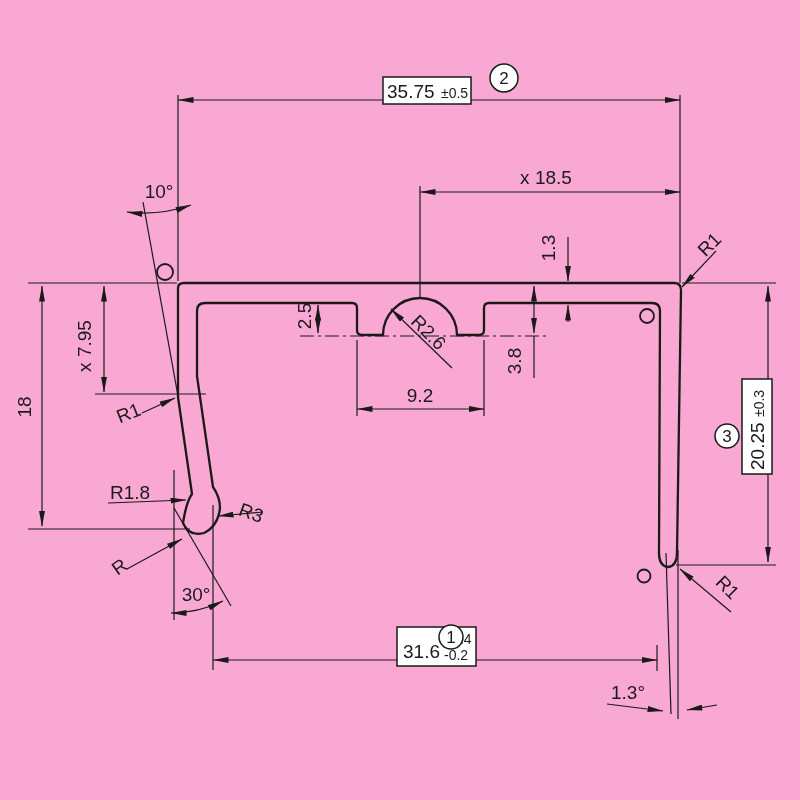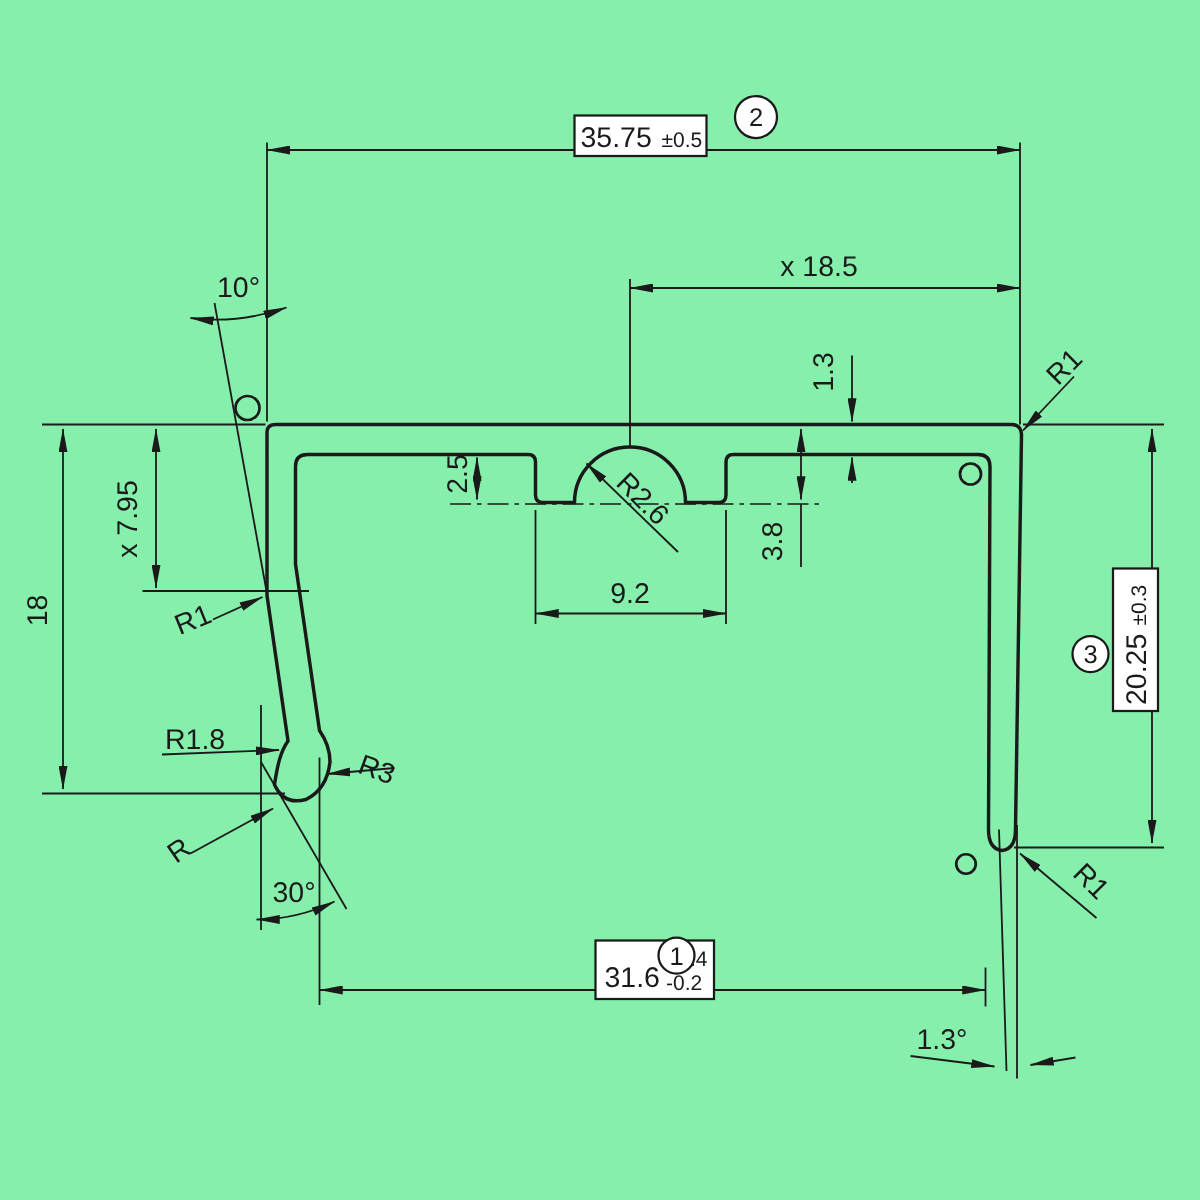--- a/index.html
+++ b/index.html
@@ -1,16 +1,16 @@
 <!DOCTYPE html>
 <html><head>
 <meta charset="utf-8">
 <style>
   html,body{margin:0;padding:0;background:#fff;}
-  .stage{width:800px;height:800px;position:relative;background:#86efac;overflow:hidden;}
+  .stage{width:800px;height:800px;position:relative;background:#f9a8d4;overflow:hidden;}
   svg{display:block;}
   svg text{
     font-family:"Liberation Sans","DejaVu Sans",sans-serif;
     fill:#1a1a1a;
   }
   .dimtxt{font-size:19px;}
   .toltxt{font-size:14px;}
   .balloontxt{font-size:17px;}
   .thin{stroke:#1a1a1a;stroke-width:1.2;fill:none;}
   .thick{stroke:#1a1a1a;stroke-width:2.3;fill:none;stroke-linejoin:round;}

